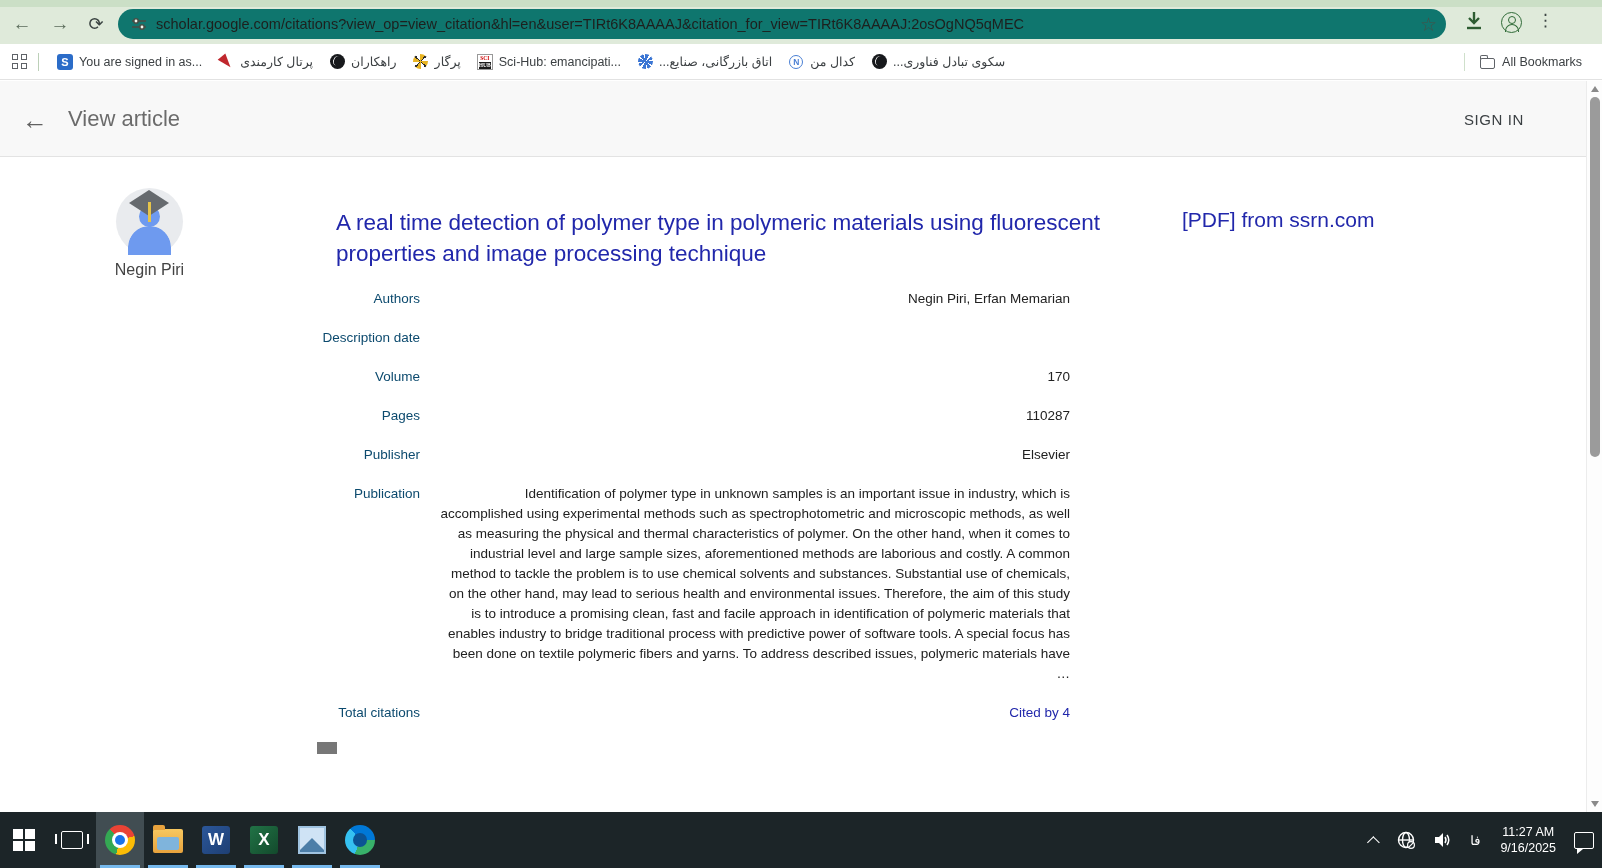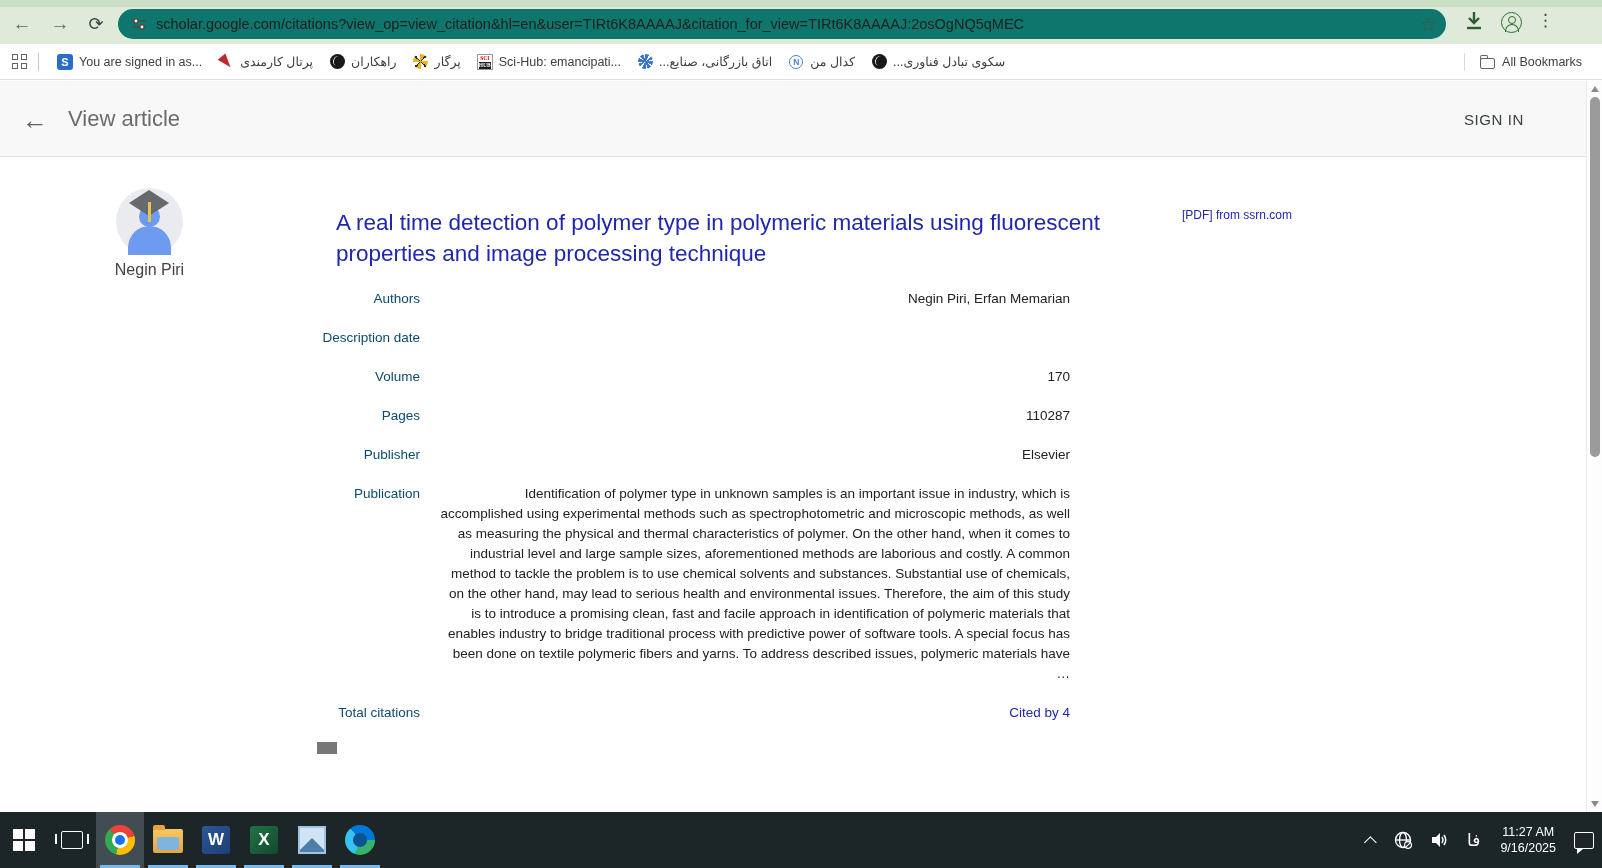--- a/index.html
+++ b/index.html
@@ -61,21 +61,21 @@
   
   #content { position:absolute; top:158px; left:0; width:1586px; height:654px; background:#fff; overflow:hidden; }
   #avatar { position:absolute; left:116px; top:30px; width:67px; height:67px; border-radius:50%; background:#e9ebee; overflow:visible; }
   #avatar-head { position:absolute; left:23px; top:18px; width:21px; height:21px; border-radius:50%; background:#6e9aef; }
   #avatar-body { position:absolute; left:12px; top:38px; width:43px; height:32px; border-radius:21px 21px 0 0; background:#6e9aef; clip-path:inset(0 0 3px 0 round 21px 21px 0 0); }
   #avatar-cap { position:absolute; left:13px; top:2px; width:40px; height:26px; background:#666a6e; clip-path:polygon(50% 0, 100% 50%, 50% 100%, 0 50%); }
   #avatar-tassel { position:absolute; left:32px; top:14px; width:3px; height:20px; background:#e6c44a; }
   #profile-name { position:absolute; left:66px; top:103px; width:167px; text-align:center; font-size:16px; color:#444; }
 
   #article-title { position:absolute; left:297px; top:49px; width:850px; font-size:22.5px; line-height:31px; color:#2127ab; cursor:pointer;margin-left:39px; }
-  #pdf-link { position:absolute; left:1182px; top:50px; font-size:12px; color:#2127ab; cursor:pointer;text-align:center; }
+  #pdf-link { position:absolute; left:1182px; top:50px; font-size:21px; color:#2127ab; cursor:pointer;text-align:center; }
 
   #fields { position:absolute; left:290px; top:131px; width:810px; }
   .field-row { display:flex; margin-bottom:19px; font-size:13.5px; line-height:20px; }
   .field-label { width:130px; text-align:right; color:#0c4a6e; flex:0 0 auto; }
   .field-value { margin-left:20px; color:#212121; width:630px;text-align:right; }
   .link-blue { color:#2127ab; cursor:pointer; }
   #citebar { margin-left:27px; margin-top:13px; width:20px; height:12px; background:#777; }
 
   
   #taskbar { position:absolute; top:812px; left:0; width:1602px; height:56px; background:#1c2528; display:flex; align-items:stretch; }
@@ -98,21 +98,21 @@
   .excel-logo { background:linear-gradient(135deg,#217346,#134a2c); }
   .photos-logo { width:28px; height:28px; background:#cfe3f5; border:2px solid #9fc3e0; position:relative; overflow:hidden; }
   .photos-logo::before { content:""; position:absolute; bottom:-2px; left:-4px; width:0; height:0; border-left:16px solid transparent; border-right:16px solid transparent; border-bottom:16px solid #4c7ea8; }
   .edge-logo { width:30px; height:30px; border-radius:50%; background:conic-gradient(from 200deg, #35c1f1 0 120deg, #0078d7 0 250deg, #38b16a 0 360deg); position:relative; }
   .edge-logo::before { content:""; position:absolute; left:8px; top:8px; width:14px; height:14px; border-radius:50%; background:#0b5394; }
 
   #tray { margin-left:auto; display:flex; align-items:center; color:#fff; }
   .tray-item { display:flex; align-items:center; justify-content:center; height:56px; padding:0 8px; cursor:pointer; }
   #chevron-up-icon { width:9px; height:9px; border-left:1.8px solid #fff; border-top:1.8px solid #fff; transform:rotate(45deg) translateY(3px); }
   #network-icon svg, #volume-icon svg { display:block; }
-  #lang-indicator { font-size:17px; padding:0 10px; }
+  #lang-indicator { font-size:13px; padding:0 10px; }
   #clock { text-align:center; font-size:12.5px; line-height:16px; padding:0 10px; }
   #action-center-icon { width:20px; height:17px; border:1.8px solid #fff; border-radius:2px; position:relative; }
   #action-center-icon::after { content:""; position:absolute; bottom:-6px; left:2px; width:0; height:0; border-top:5px solid #fff; border-right:6px solid transparent; }
 </style>
 </head>
 <body>
 
 <div id="browser-top">
   <div id="tabstrip"></div>
   <div class="nav-btn" id="btn-back">←</div>

